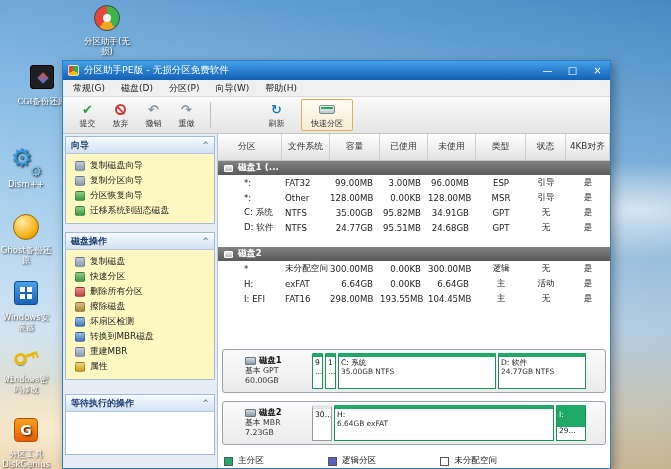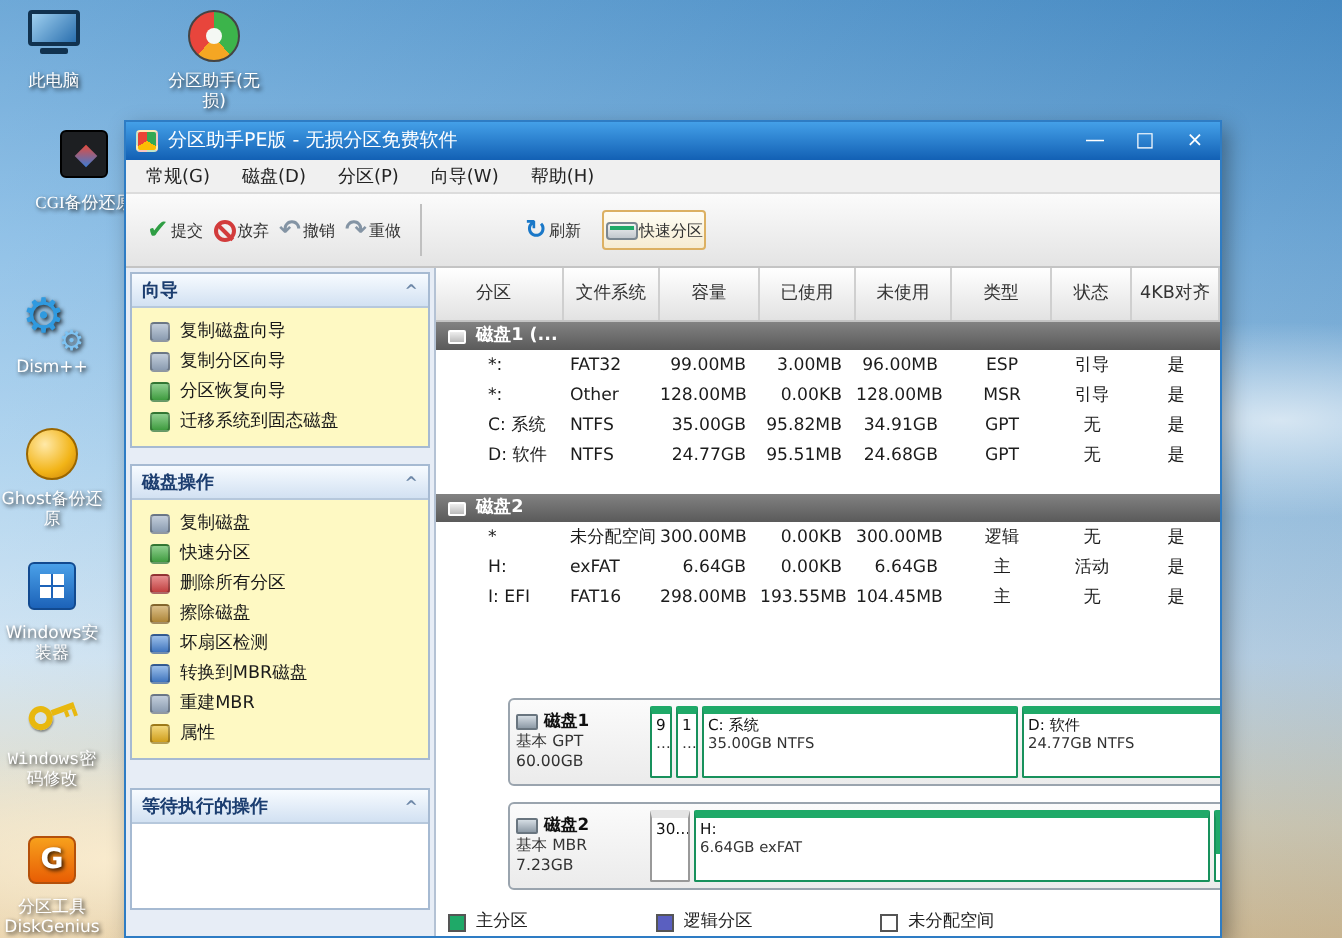--- a/index.html
+++ b/index.html
@@ -72,21 +72,21 @@
     border:1px solid rgba(255,255,255,.7); }
   .tb-btns { margin-left:auto; display:flex; height:100%; }
   .tb-btn { width:25px; display:flex; align-items:center; justify-content:center; color:#fff; font-size:10px; }
 
   .menubar { height:17px; flex:none; background:#f0f0f0; border-bottom:1px solid #dcdcdc;
     display:flex; align-items:center; font-size:9px; color:#222; padding-left:2px; }
   .menu-item { padding:0 8px; height:100%; display:flex; align-items:center; }
 
   .toolbar { height:37px; flex:none; background:linear-gradient(180deg,#fbfbfb,#e4e4e4);
     border-bottom:1px solid #c4c4c4; display:flex; align-items:center; padding-left:8px; }
-  .tool { width:33px; display:flex; align-items:center; justify-content:center;
+  .tool { width:33px; display:flex; flex-direction:column; align-items:center; justify-content:center;
     font-size:8px; color:#333; gap:1px; }
   .tico { height:15px; display:flex; align-items:center; justify-content:center; font-size:13px; line-height:1; }
   .tico-commit::before { content:"✔"; color:#2f9e44; }
   .tico-undo::before { content:"↶"; color:#8494a4; font-weight:bold; }
   .tico-redo::before { content:"↷"; color:#8494a4; font-weight:bold; }
   .tico-refresh::before { content:"↻"; color:#1a78c8; font-weight:bold; }
   .discard-circle { width:11px; height:11px; border:2px solid #d23b3b; border-radius:50%; position:relative; }
   .discard-circle::after { content:""; position:absolute; left:-2px; top:3.5px; width:11px; height:2px;
     background:#d23b3b; transform:rotate(45deg); }
   .tool-sep { width:1px; height:26px; background:#c0c0c0; margin:0 7px; }
@@ -136,21 +136,21 @@
   .trow { height:15px; display:flex; align-items:center; font-size:8.6px; color:#1c1c1c; }
   .td { flex:none; overflow:hidden; white-space:nowrap; }
   .td.c0 { padding-left:26px; }
   .td.c1 { padding-left:3px; }
   .td.c2, .td.c3, .td.c4 { text-align:right; padding-right:7px; }
   .td.c5, .td.c6, .td.c7 { text-align:center; }
   .tgap { height:12px; }
 
   
   .diskbox { position:absolute; left:4px; width:384px; height:44px; border:1px solid #9aa4ae; border-radius:3px;
-    background:linear-gradient(#fbfbfb,#ebebeb); display:flex; align-items:center; padding:0;margin-left:32px; }
+    background:linear-gradient(#fbfbfb,#ebebeb); display:flex; align-items:center; padding:19px; }
   #diskbox1 { top:215px; } #diskbox2 { top:267px; }
   .dinfo { width:70px; flex:none; padding-left:3px; font-size:7.8px; color:#333; line-height:1.3; }
   .dname { font-weight:bold; font-size:8.4px; color:#111; display:flex; align-items:center; gap:3px; }
   .dinfo-ico { width:11px; height:8px; background:linear-gradient(#d5dde4,#8d9aa6); border:1px solid #69757f;
     border-radius:1px; flex:none; }
   .dsegs { flex:1; display:flex; gap:2px; height:36px; }
   .seg { border:1px solid #18915c; border-top:4px solid #1fa968; background:#fff; border-radius:1px;
     overflow:hidden; font-size:7.4px; line-height:1.25; color:#111; }
   .seg .l1 { padding:1px 2px 0; white-space:nowrap; font-size:7.6px; }
   .seg .l2 { padding:0 2px; white-space:nowrap; color:#333; }
@@ -168,27 +168,20 @@
   .leg-sq { width:9px; height:9px; border:1px solid #555; flex:none; }
   .leg-primary { background:#1fa968; }
   .leg-logical { background:#5a5fc0; }
   .leg-unalloc { background:#fff; }
 </style>
 </head>
 <body>
 
 <div id="screen">
 
-  <div class="dicon" style="left:1px; top:3px;">
-    <div class="ic">
-        <div class="pc-screen"></div>
-        <div class="pc-base"></div>
-      </div>
-    <div>此电脑</div>
-  </div>
   <div class="dicon" style="left:46px; top:3px;margin-left:35px;">
     <div class="ic">
         <div class="pa-circle"></div>
       </div>
     <div>分区助手(无损)</div>
   </div>
   <div class="dicon" style="left:16px; top:62px;font-family:Liberation Serif, serif;">
     <div class="ic">
         <div class="cgi-box"></div>
       </div>

